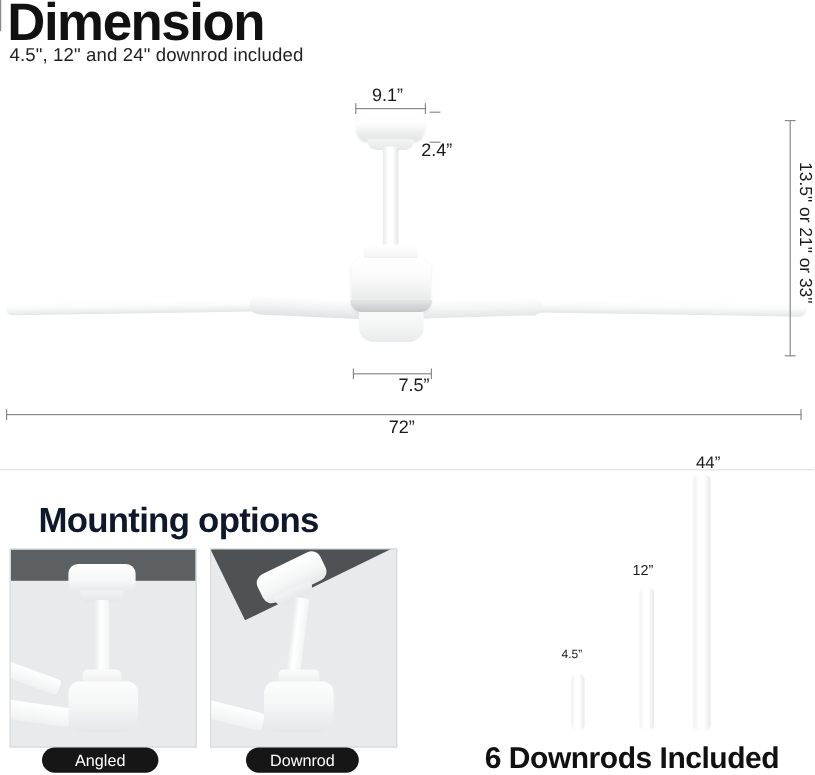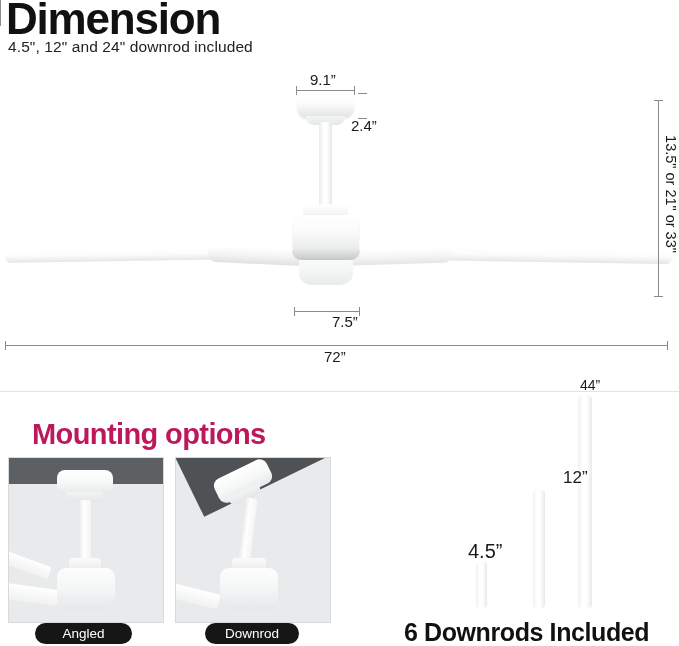--- a/index.html
+++ b/index.html
@@ -32,21 +32,21 @@
     font-size: 15.5px;
     font-weight: 400;
     letter-spacing: 0.1px;
     color: #222222;
   }
   #title-mounting {
     left: 32px; top: 418px;
     font-size: 29px;
     font-weight: bold;
     letter-spacing: -0.6px;
-    color: #be185d;
+    color: #0f172a;
   }
   #title-downrods {
     left: 404px; top: 618px;
     font-size: 25px;
     font-weight: bold;
     letter-spacing: -0.4px;
     color: #111111;
     white-space: nowrap;
   }
 
@@ -287,22 +287,22 @@
   .rod-stick {
     position: absolute;
     border-radius: 4px;
     background: linear-gradient(90deg,#f0f1f2 0%,#ffffff 32%,#ffffff 60%,#e8e9eb 100%);
     box-shadow: 0 0 1px rgba(0,0,0,.06);
   }
   #rod-45  { left: 476px; top: 562px;  width: 11px; height: 46px; }
   #rod-12  { left: 533px; top: 490px;  width: 12px; height: 118px; }
   #rod-24  { left: 578px; top: 396px;  width: 14px; height: 212px; }
 
-  #rod-label-45 { left: 468px; top: 540px; font-size: 20px; }
-  #rod-label-12 { left: 527px; top: 468px; font-size: 17px; margin-left: 36px; }
+  #rod-label-45 { left: 468px; top: 540px; font-size: 10px; }
+  #rod-label-12 { left: 527px; top: 468px; font-size: 12px; }
   #rod-label-24 { left: 580px; top: 377px; font-size: 14px; }
 </style>
 </head>
 <body>
 
 <div class="abs" id="title-dimension">Dimension</div>
 <div class="abs" id="subtitle-downrod">4.5", 12" and 24" downrod included</div>
 
 <div class="abs" id="fan-illustration">
   <div class="abs blade blade-left-far"></div>

